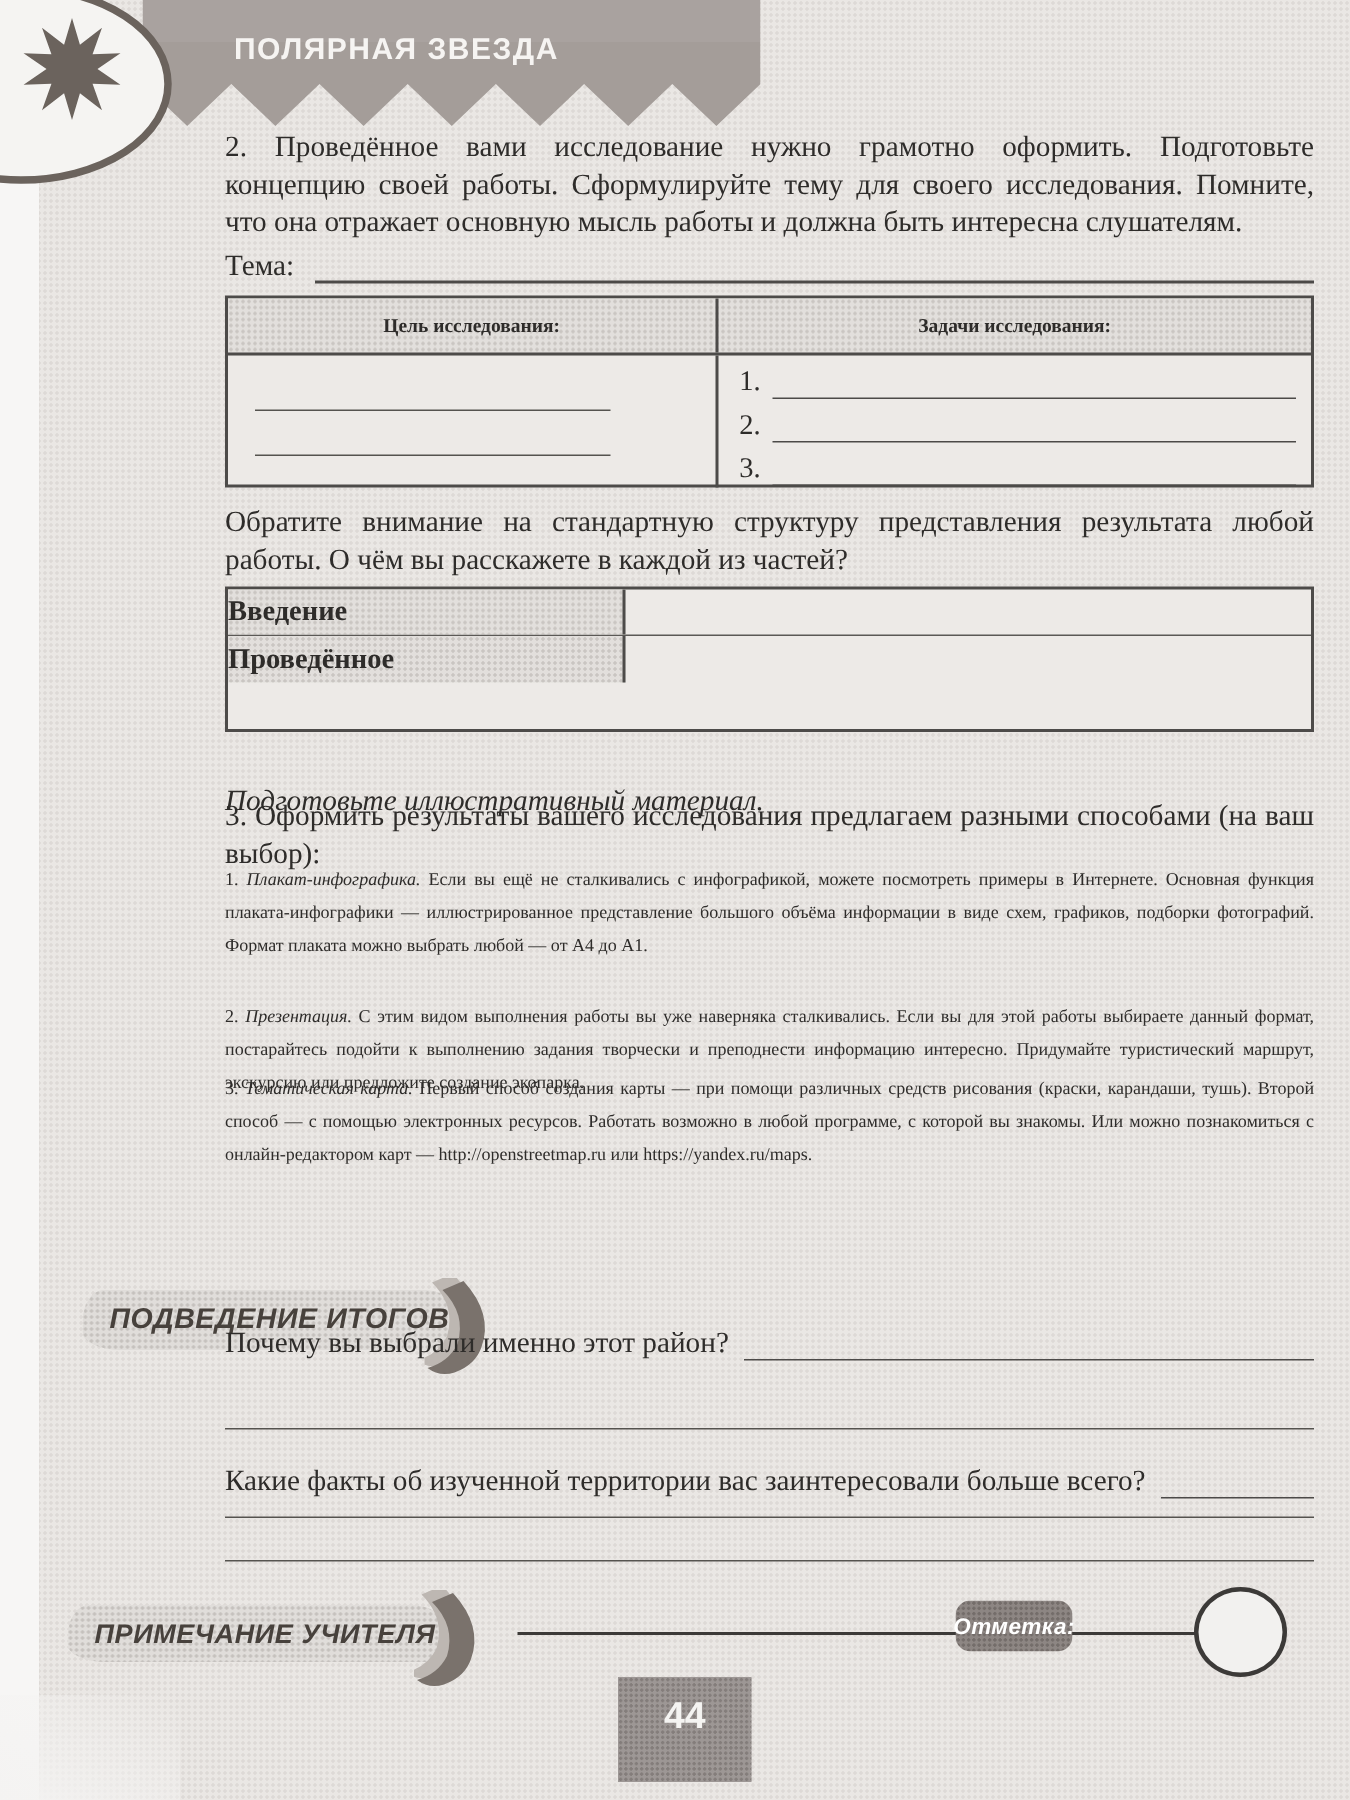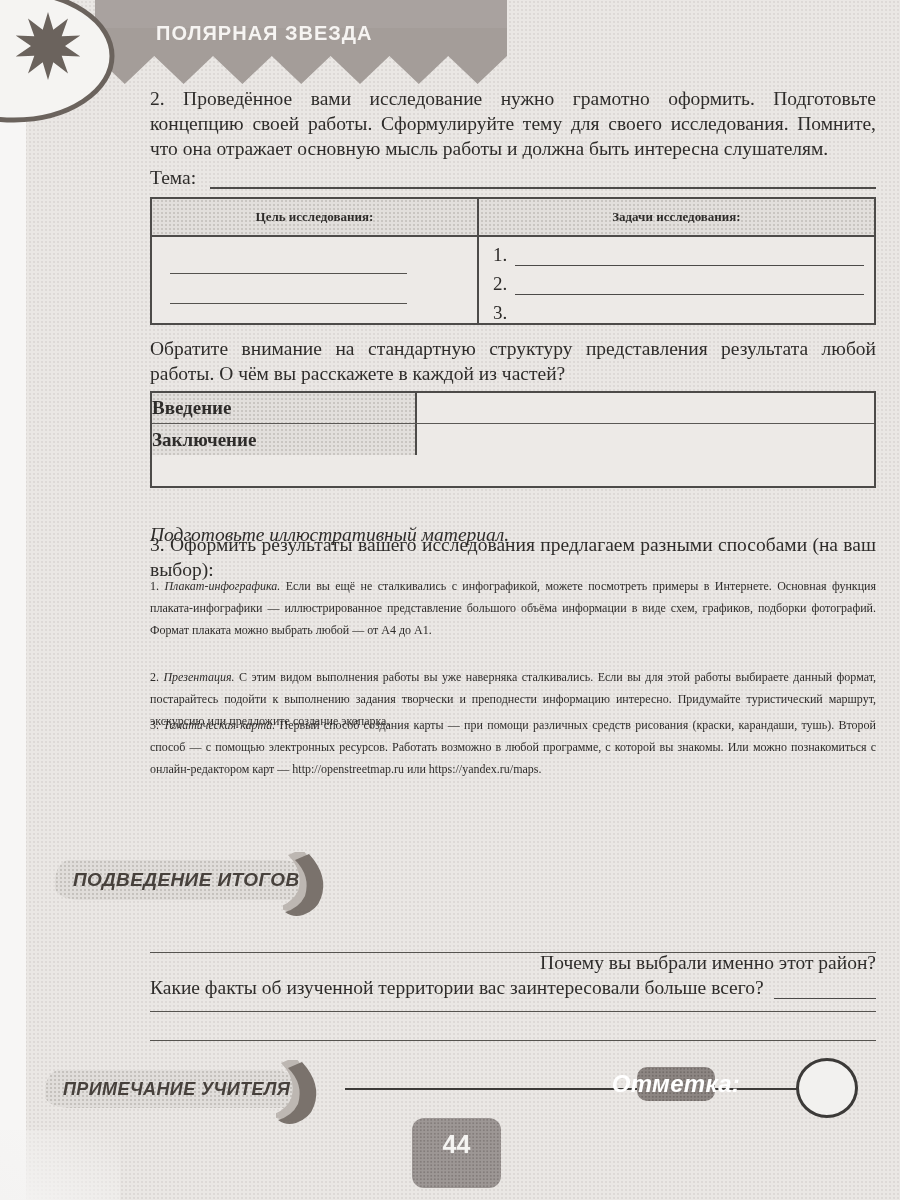--- a/index.html
+++ b/index.html
@@ -76,29 +76,29 @@
   .full-line{position:absolute;left:150px;width:726px;height:0;border-bottom:1.5px solid #55534f;}
 
   
   .mark-line{position:absolute;left:345px;top:1088px;width:455px;border-bottom:2px solid #3c3a38;}
   .mark-badge{
     position:absolute;left:637px;top:1067px;width:78px;height:34px;border-radius:10px;
     background-color:#8d8683;
     background-image:radial-gradient(rgba(50,44,40,.28) 1px, transparent 1.2px);background-size:3.5px 3.5px;
     display:flex;align-items:center;justify-content:center;
     font-family:"Liberation Sans", sans-serif;font-weight:bold;font-style:italic;
-    font-size:24px;color:#ffffff;letter-spacing:.3px;
+    font-size:15px;color:#ffffff;letter-spacing:.3px;
   }
   .mark-circle{position:absolute;left:796px;top:1058px;width:62px;height:60px;border:3px solid #3c3a38;border-radius:50%;background:#f2f1ef;box-sizing:border-box;}
   .page-badge{
     position:absolute;left:412px;top:1118px;width:89px;height:70px;
     background-color:#9d9795;
     background-image:radial-gradient(rgba(55,48,44,.25) 1px, transparent 1.2px);background-size:3.5px 3.5px;
     display:flex;justify-content:center;
-    font-family:"Liberation Sans", sans-serif;font-weight:bold;font-size:25px;color:#f5f4f2;border-radius:12px;
+    font-family:"Liberation Sans", sans-serif;font-weight:bold;font-size:25px;color:#f5f4f2;
   }
   .page-badge span{margin-top:12px;}
 </style>
 </head>
 <body>
 
 <div class="page">
   <div class="edge-strip"></div>
   <div class="edge-strip-b"></div>
 
@@ -148,21 +148,21 @@
   </div>
 
   <div class="para" style="top:320px;margin-top:16px;">Обратите внимание на стандартную структуру представления результата любой работы. О чём вы расскажете в каждой из частей?</div>
 
   <div class="stable">
     <div class="row">
       <div class="label-cell">Введение</div>
       <div class="fill-cell"></div>
     </div>
     <div class="row">
-      <div class="label-cell">Заключение</div>
+      <div class="label-cell">Проведённое</div>
       <div class="fill-cell"></div>
     </div>
   </div>
 
   <div class="para" style="top:522px;font-style:italic;">Подготовьте иллюстративный материал.</div>
   <div class="para" style="top:532px;">3. Оформить результаты вашего исследования предлагаем разными способами (на ваш выбор):</div>
 
   <div class="para small" style="top:575px;">
     <span>1.</span>
     <span class="lead-italic">Плакат-инфографика.</span>
@@ -180,21 +180,21 @@
     <span class="lead-italic">Тематическая карта.</span>
     <span>Первый способ создания карты — при помощи различных средств рисования (краски, карандаши, тушь). Второй способ — с помощью электронных ресурсов. Работать возможно в любой программе, с которой вы знакомы. Или можно познакомиться с онлайн-редактором карт — http://openstreetmap.ru или https://yandex.ru/maps.</span>
   </div>
 
   <div class="banner" style="left:55px;top:860px;width:248px;">ПОДВЕДЕНИЕ ИТОГОВ</div>
   <svg class="swoosh" style="left:283px;top:852px;" width="60" height="68" viewBox="0 0 60 68">
     <path transform="translate(-7,-5)" fill="#bdb7b2" d="M26,2 Q46,24 38,46 Q34,58 20,63 Q10,66 2,60 Q16,56 22,44 Q28,24 12,8 Z"></path>
     <path fill="#7a726c" d="M26,2 Q46,24 38,46 Q34,58 20,63 Q10,66 2,60 Q16,56 22,44 Q28,24 12,8 Z"></path>
   </svg>
 
-  <div class="q-row" style="top:952px;flex-direction:column;">
+  <div class="q-row" style="top:882px;">
     <span>Почему вы выбрали именно этот район?</span>
     <span class="writeline"></span>
   </div>
   <div class="full-line" style="top:952px;"></div>
 
   <div class="q-row" style="top:974px;">
     <span>Какие факты  об изученной территории вас заинтересовали больше всего?</span>
     <span class="writeline"></span>
   </div>
   <div class="full-line" style="top:1011px;"></div>

